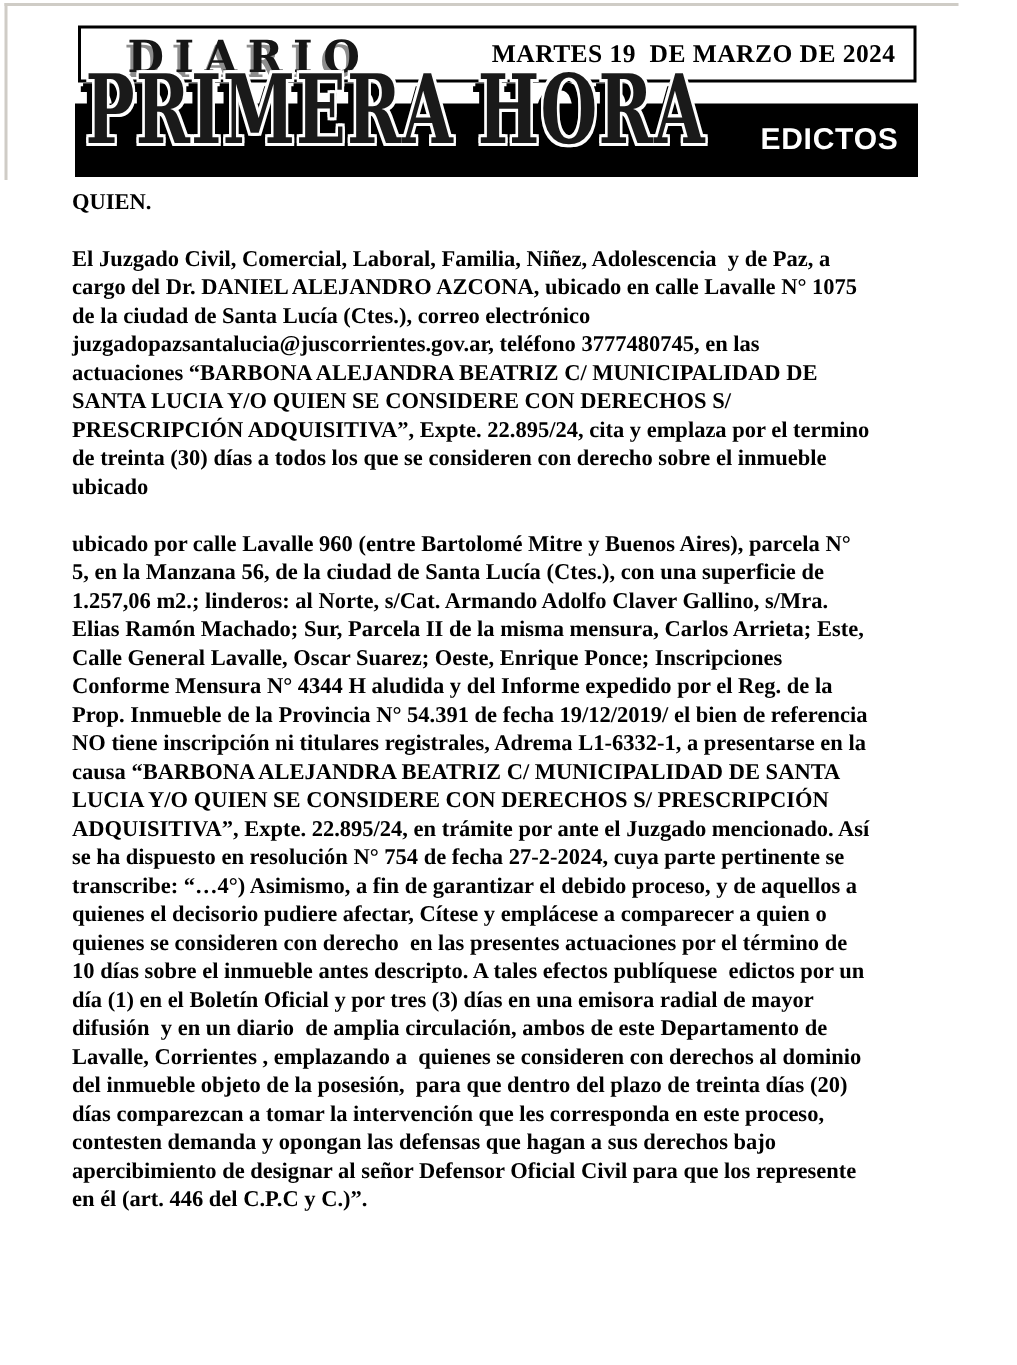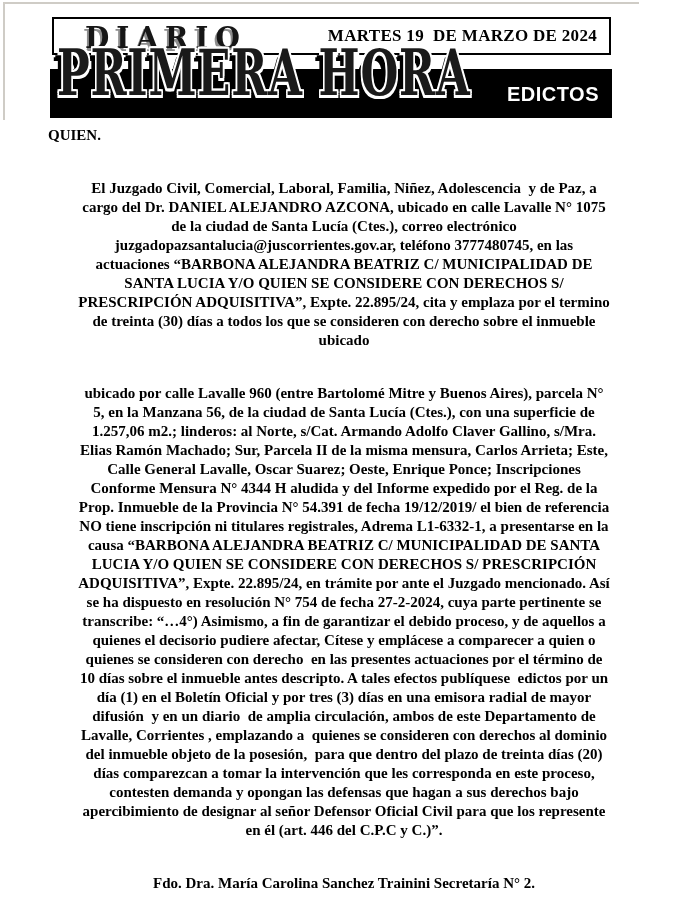--- a/index.html
+++ b/index.html
@@ -76,21 +76,21 @@
   }
   
   .content{
     position:absolute;left:48px;top:126px;
     width:592px;
     font-family:"Liberation Serif", serif;
     font-weight:bold;font-size:15px;line-height:19px;
     color:#000000;
   }
   .block{white-space:pre;margin:0 0 0 0;}
-  .block + .block{margin-top:34px;text-align:center;}
+  .block + .block{margin-top:19px;}
 </style>
 </head>
 <body>
 
 <div class="page">
 
   <div class="header-frame"></div>
 
   <div class="date-box">
     <span class="date-text">MARTES 19  DE MARZO DE 2024</span>
@@ -131,16 +131,15 @@
 quienes se consideren con derecho  en las presentes actuaciones por el término de
 10 días sobre el inmueble antes descripto. A tales efectos publíquese  edictos por un
 día (1) en el Boletín Oficial y por tres (3) días en una emisora radial de mayor
 difusión  y en un diario  de amplia circulación, ambos de este Departamento de
 Lavalle, Corrientes , emplazando a  quienes se consideren con derechos al dominio
 del inmueble objeto de la posesión,  para que dentro del plazo de treinta días (20)
 días comparezcan a tomar la intervención que les corresponda en este proceso,
 contesten demanda y opongan las defensas que hagan a sus derechos bajo
 apercibimiento de designar al señor Defensor Oficial Civil para que los represente
 en él (art. 446 del C.P.C y C.)”.</div>
-    <div class="block">Fdo. Dra. María Carolina Sanchez Trainini Secretaría N° 2.</div>
   </div>
 
 </div>
 
 </body></html>

